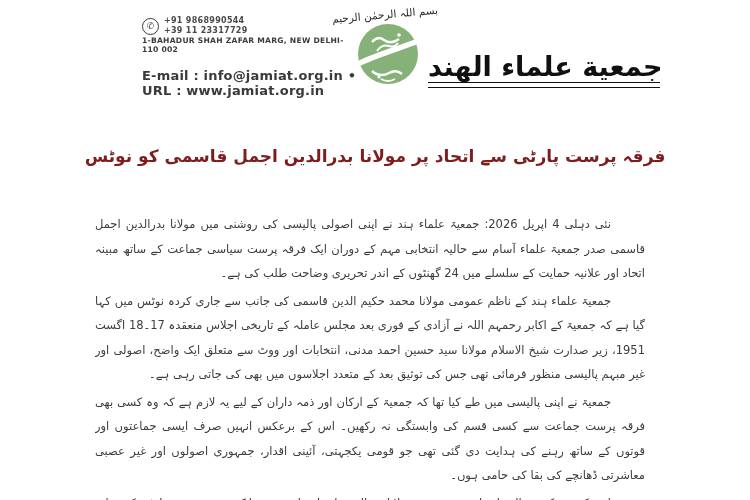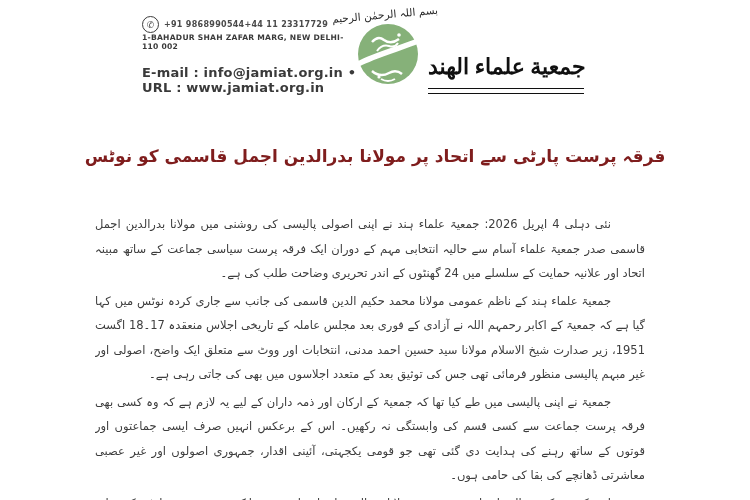--- a/index.html
+++ b/index.html
@@ -15,42 +15,42 @@
   }
 
   
   .lh-left{position:absolute;left:142px;top:16px;width:215px;}
   .phone-row{display:flex;align-items:center;gap:5px;}
   .phone-icon{
     width:15px;height:15px;border:1.4px solid #3c3c3c;border-radius:50%;
     display:flex;align-items:center;justify-content:center;
     font-size:9px;color:#3c3c3c;flex:0 0 auto;
   }
-  .phone-nums{display:flex;flex-direction:row;line-height:10px;}
+  .phone-nums{display:flex;flex-direction:column;line-height:10px;}
   .phone-nums span{font-size:8px;font-weight:bold;color:#4a4a4a;letter-spacing:.3px;}
   .org-name{
     font-family:"Liberation Serif","DejaVu Serif",serif;
     font-weight:bold;font-size:25px;line-height:26px;
     margin:7px 0 3px 0;color:#161616;letter-spacing:.2px;
   }
   .address{font-size:7.6px;font-weight:bold;color:#3a3a3a;letter-spacing:.25px;}
   .email{font-size:13px;font-weight:bold;color:#3a3a3a;letter-spacing:.2px;margin-top:14px;}
 
   .lh-center{position:absolute;left:338px;top:8px;width:100px;text-align:center;}
   .bismillah{
     font-size:10.5px;color:#2a2a2a;direction:rtl;
     transform:rotate(-5deg);white-space:nowrap;
   }
   .seal{width:66px;height:66px;margin-top:1px;opacity:.92;}
 
   .lh-right{position:absolute;left:428px;top:52px;width:190px;text-align:left;}
   .kufic{
-    direction:rtl;font-weight:bold;font-size:22px;line-height:30px;
+    direction:rtl;font-weight:bold;font-size:27px;line-height:30px;
     color:#101010;white-space:nowrap;display:inline-block;
-    padding-bottom:12px;position:relative;letter-spacing:-1px;font-family:Liberation Serif, serif;
+    padding-bottom:6px;position:relative;letter-spacing:-1px;
   }
   .kufic::after{
     content:"";position:absolute;left:0;right:2px;bottom:0;height:4px;
     border-top:1.6px solid #101010;border-bottom:1.6px solid #101010;
   }
 
   
   .headline{position:absolute;top:141px;left:60px;right:60px;text-align:center;direction:rtl;}
   .hl1{font-size:17px;font-weight:bold;color:#7f1d1d;line-height:30px;}
   .hl2{font-size:16px;font-weight:bold;color:#141414;line-height:26px;margin-top:10px;}
@@ -68,21 +68,21 @@
 </head>
 <body>
 
 <div class="page">
 
   <div class="lh-left">
     <div class="phone-row">
       <span class="phone-icon">✆</span>
       <div class="phone-nums">
         <span>+91 9868990544</span>
-        <span>+44 11 23317729</span>
+        <span>+39 11 23317729</span>
       </div>
     </div>
     <div class="address">1-BAHADUR SHAH ZAFAR MARG, NEW DELHI- 110 002</div>
     <div class="email">E-mail : info@jamiat.org.in • URL : www.jamiat.org.in</div>
   </div>
 
   <div class="lh-center">
     <div class="bismillah">بسم اللہ الرحمٰن الرحیم</div>
     <svg class="seal" viewBox="0 0 66 66" aria-hidden="true">
       <circle cx="33" cy="33" r="30" fill="#7cab6e"></circle>

